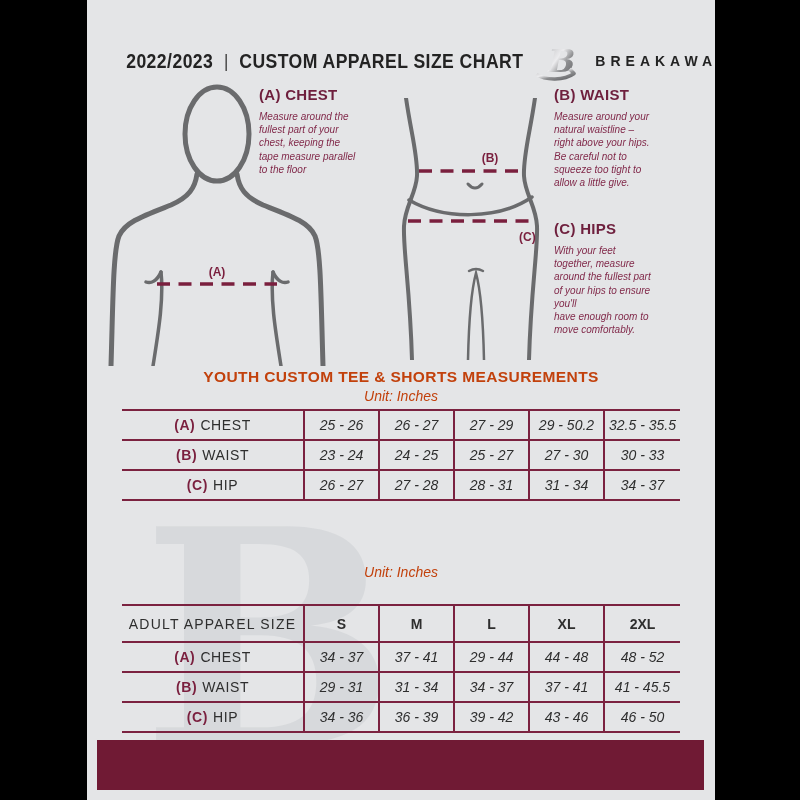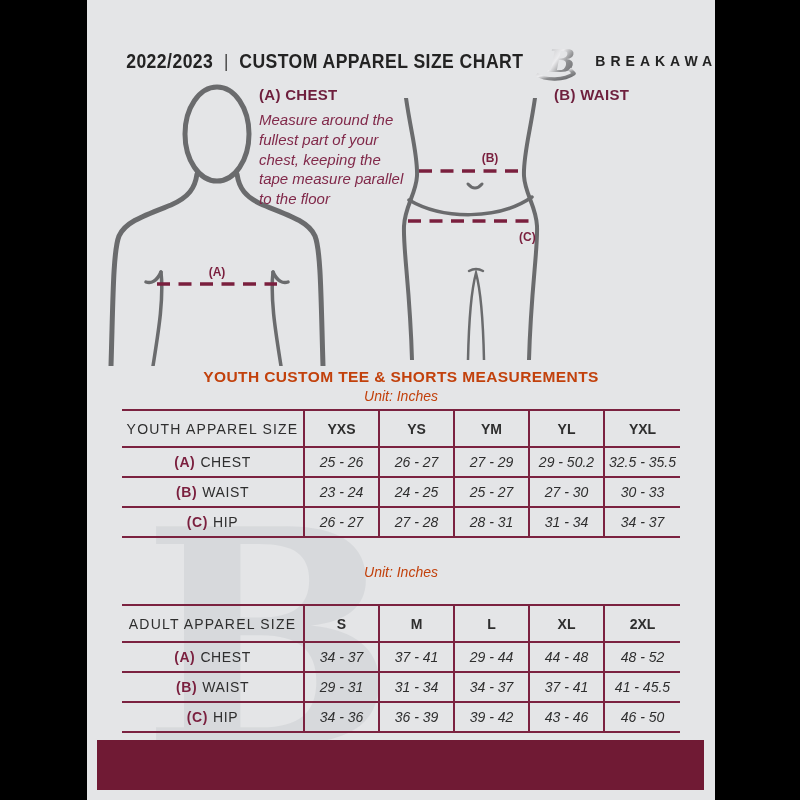--- a/index.html
+++ b/index.html
@@ -17,21 +17,21 @@
        display:flex;align-items:center;justify-content:center;gap:10px;margin-top:17px;}
   .hdr-title{display:flex;align-items:center;gap:12px;color:#232323;font-weight:bold;
        font-size:20px;letter-spacing:.5px;transform:scaleX(.88);transform-origin:right center;white-space:nowrap;}
   .hdr-sep{font-weight:normal;color:#3a3a3a;font-size:19px;}
   .brandwrap{display:flex;align-items:center;gap:12px;}
   .brand{color:#232323;font-weight:bold;font-size:14px;letter-spacing:5px;white-space:nowrap;}
 
   
   .instr{position:absolute;z-index:2;}
   .instr h3{margin:0 0 7px 0;font-size:15px;font-weight:bold;color:#6e1f3d;letter-spacing:.3px;}
-  .instr p{margin:0;font-size:15px;line-height:1.32;font-style:italic;color:#81294a;white-space:pre-line;}
+  .instr p{margin:0;font-size:10px;line-height:1.32;font-style:italic;color:#81294a;white-space:pre-line;}
   .instr-a{left:172px;top:86px;width:160px;}
   .instr-b{left:467px;top:86px;width:162px;}
   .instr-c{left:467px;top:220px;width:162px;}
 
   .fig{position:absolute;z-index:1;}
   .fig-torso{left:18px;top:76px;}
   .fig-lower{left:306px;top:98px;}
 
   
   .sec-title{position:absolute;width:100%;text-align:center;z-index:2;
@@ -121,43 +121,51 @@
     <div class="instr instr-a">
       <h3>(A) CHEST</h3>
       <p>Measure around the
 fullest part of your
 chest, keeping the
 tape measure parallel
 to the floor</p>
     </div>
     <div class="instr instr-b">
       <h3>(B) WAIST</h3>
+      <p>Measure around your
+natural waistline –
+right above your hips.
+Be careful not to
+squeeze too tight to
+allow a little give.</p>
+    </div>
+    <div class="instr instr-c">
+      <h3>(C) HIPS</h3>
+      <p>With your feet
+together, measure
+around the fullest part
+of your hips to ensure
+you'll
+have enough room to
+move comfortably.</p>
     </div>
 
     <div class="sec-title yt-title">YOUTH CUSTOM TEE &amp; SHORTS MEASUREMENTS</div>
     <div class="sec-unit yt-unit">Unit: Inches</div>
 
     <table class="size yt-table">
       <colgroup>
           <col style="width:182px">
           <col style="width:75px">
           <col style="width:75px">
           <col style="width:75px">
           <col style="width:75px">
           <col style="width:76px">
         </colgroup>
       <tbody>
-          <tr class="hdr-row">
-        <th class="lbl-hdr">YOUTH APPAREL SIZE</th>
-        <th class="size-hdr">YXS</th>
-        <th class="size-hdr">YS</th>
-        <th class="size-hdr">YM</th>
-        <th class="size-hdr">YL</th>
-        <th class="size-hdr">YXL</th>
-      </tr>
       <tr class="data-row">
         <td class="row-lbl"><span class="pfx">(A)</span><span>CHEST</span></td>
         <td class="val">25 - 26</td>
         <td class="val">26 - 27</td>
         <td class="val">27 - 29</td>
         <td class="val">29 - 50.2</td>
         <td class="val">32.5 - 35.5</td>
       </tr>
       <tr class="data-row">
         <td class="row-lbl"><span class="pfx">(B)</span><span>WAIST</span></td>

